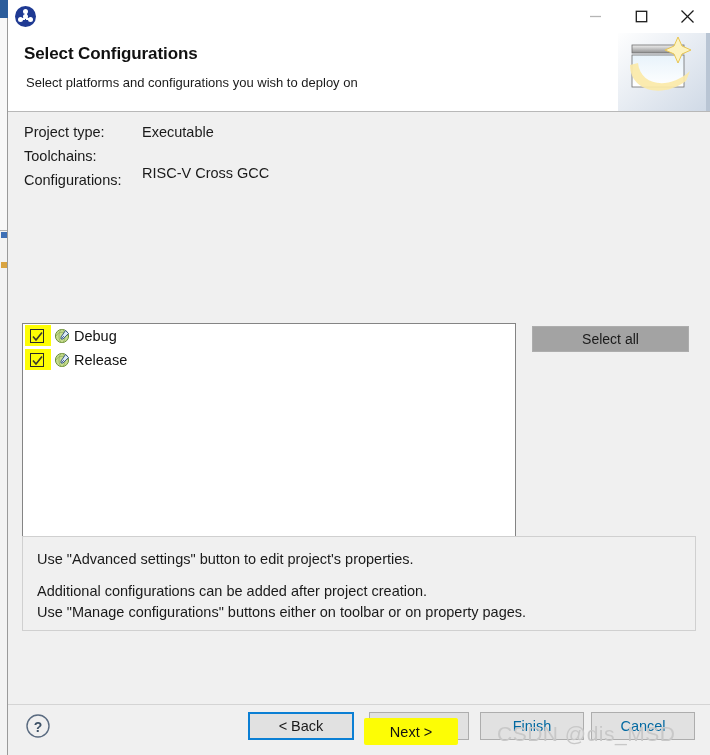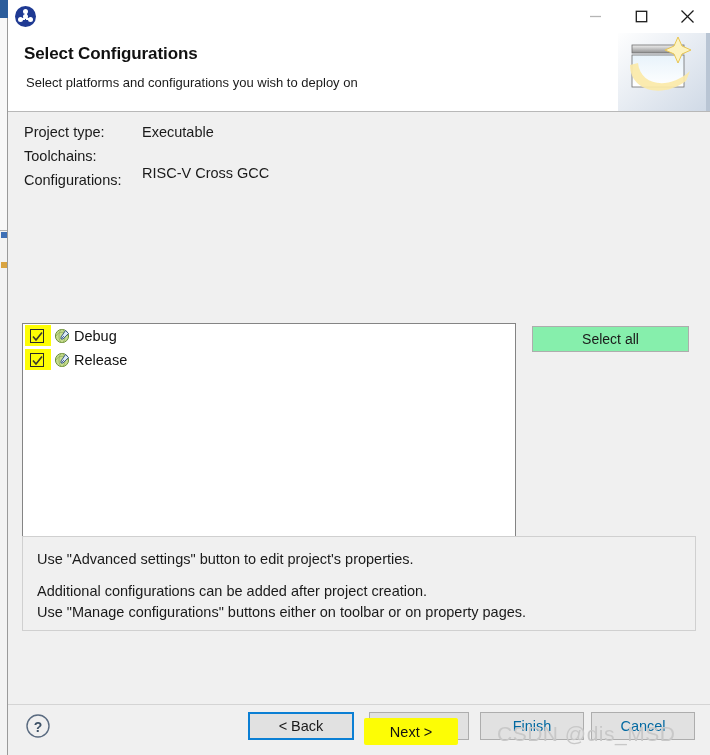--- a/index.html
+++ b/index.html
@@ -189,21 +189,21 @@
   }
   .cfg-label {
     font-size: 14.5px;
     color: #111;
   }
 
   .side-btn {
     position: absolute;
     width: 157px;
     height: 26px;
-    background: #86efac;
+    background: #a3a3a3;
     border: 1px solid #adadad;
     box-sizing: border-box;
     font-family: "Liberation Sans", sans-serif;
     font-size: 14px;
     color: #1a1a1a;
     display: flex;
     align-items: center;
     justify-content: center;
     cursor: default;
   }

